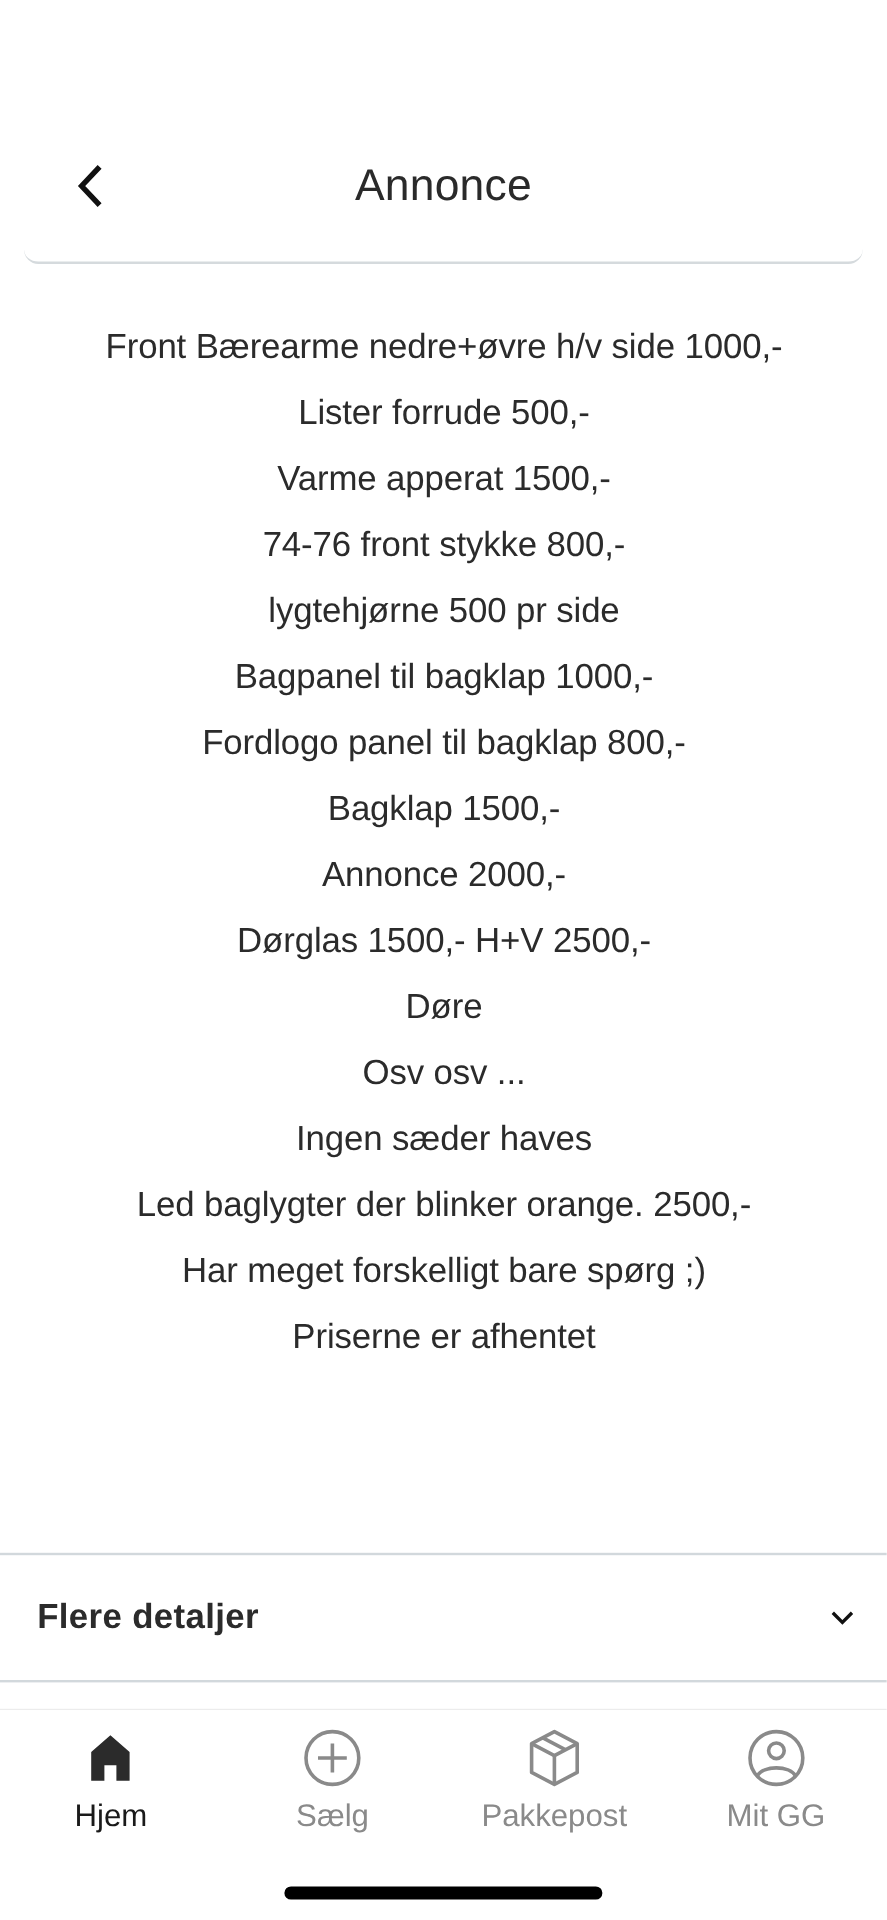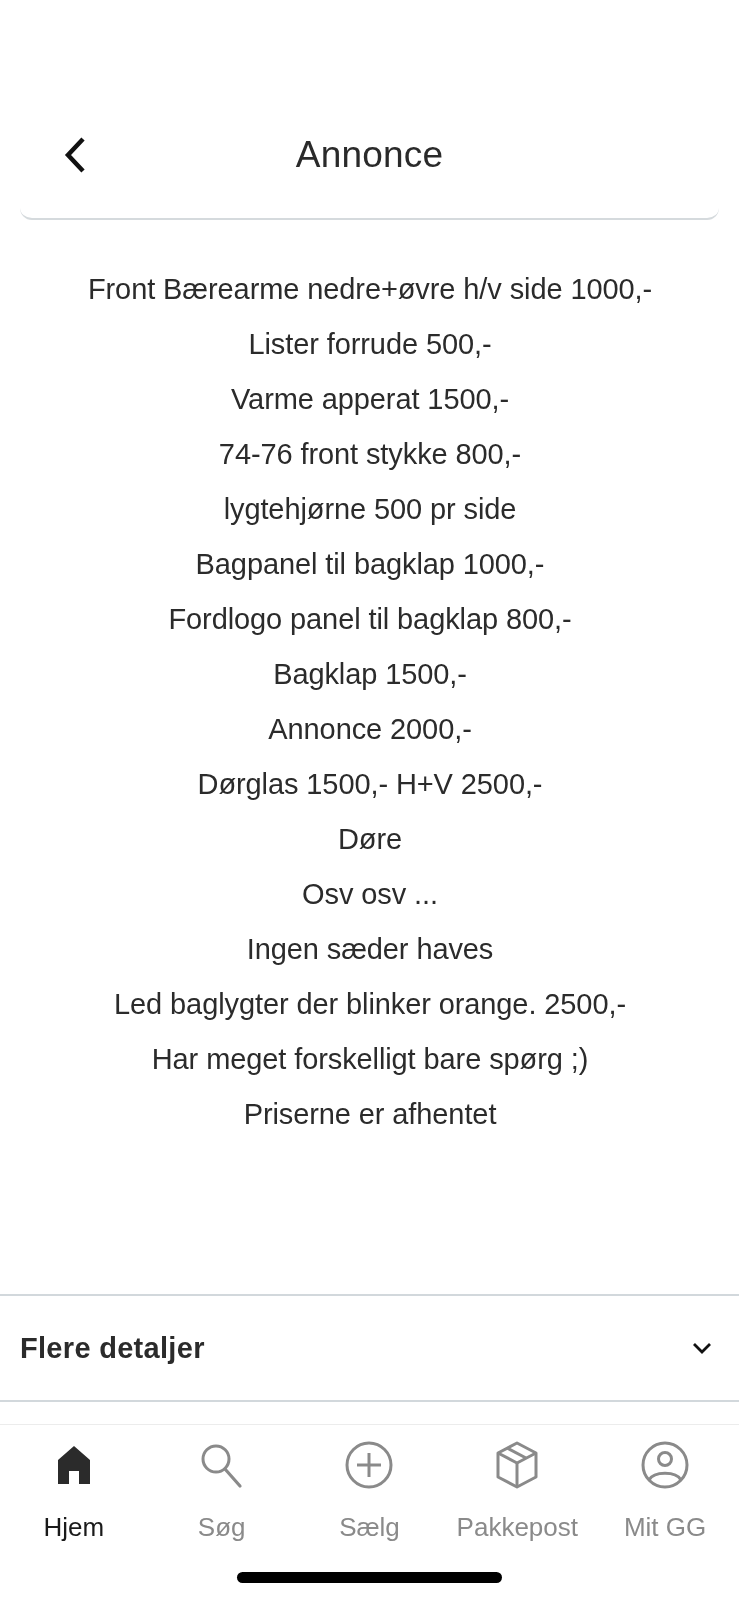--- a/index.html
+++ b/index.html
@@ -32,34 +32,34 @@
     font-size: 29px; line-height: 55px; height: 55px; color: #2b2b2b;
     white-space: nowrap; letter-spacing: -0.1px;
   }
 
   .divider-1 { position: absolute; left: 0; width: 739px; top: 1294px; height: 2px; background: #d2d8dc; }
   .details-row {
     position: absolute; left: 0; top: 1296px; width: 739px; height: 104px;
     display: flex; align-items: center; justify-content: space-between;
     padding: 0 26px 0 20px; cursor: pointer;
   }
-  .details-label { font-size: 29px; font-weight: bold; color: #2b2b2b; letter-spacing: 0.3px; }
+  .details-label { font-size: 29px; font-weight: bold; color: #2b2b2b; letter-spacing: 0.3px; margin-left: 11px; }
   .divider-2 { position: absolute; left: 0; width: 739px; top: 1400px; height: 2px; background: #d2d8dc; }
 
   .bottom-nav {
     position: absolute; left: 0; top: 1424px; width: 739px; height: 108px;
     border-top: 1px solid #ececec;
     display: flex; justify-content: space-around; align-items: flex-start;
   }
   .nav-item {
     width: 147px; display: flex; flex-direction: column; align-items: center; cursor: pointer;
     padding-top: 12px;
   }
   .nav-icon { width: 56px; height: 56px; display: flex; align-items: center; justify-content: center; }
-  .nav-label { font-size: 26px; margin-top: 18px; color: #8a8a8a; line-height: 32px; }
+  .nav-label { font-size: 26px; margin-top: 4px; color: #8a8a8a; line-height: 32px; }
   .nav-item.active .nav-label { color: #1a1a1a; }
 
   .home-indicator {
     position: absolute; left: 237px; top: 1572px; width: 265px; height: 11px;
     background: #000; border-radius: 6px;
   }
 </style>
 </head>
 <body>
 
@@ -107,29 +107,20 @@
   <div class="nav-item active">
     <div class="nav-icon">
       <svg width="44" height="44" viewBox="0 0 44 44">
         <path d="M22 3 L38 17 L38 41 L27 41 L27 28 L17 28 L17 41 L6 41 L6 17 Z" fill="#2b2b2b"></path>
       </svg>
     </div>
     <span class="nav-label">Hjem</span>
   </div>
   <div class="nav-item">
     <div class="nav-icon">
-      <svg width="48" height="48" viewBox="0 0 48 48">
-        <circle cx="18" cy="18" r="13" fill="none" stroke="#8a8a8a" stroke-width="3"></circle>
-        <line x1="27" y1="28" x2="42" y2="45" stroke="#8a8a8a" stroke-width="3.2" stroke-linecap="round"></line>
-      </svg>
-    </div>
-    <span class="nav-label">Søg</span>
-  </div>
-  <div class="nav-item">
-    <div class="nav-icon">
       <svg width="50" height="50" viewBox="0 0 50 50">
         <circle cx="25" cy="25" r="22" fill="none" stroke="#8a8a8a" stroke-width="3"></circle>
         <line x1="25" y1="13" x2="25" y2="37" stroke="#8a8a8a" stroke-width="3"></line>
         <line x1="13" y1="25" x2="37" y2="25" stroke="#8a8a8a" stroke-width="3"></line>
       </svg>
     </div>
     <span class="nav-label">Sælg</span>
   </div>
   <div class="nav-item">
     <div class="nav-icon">

